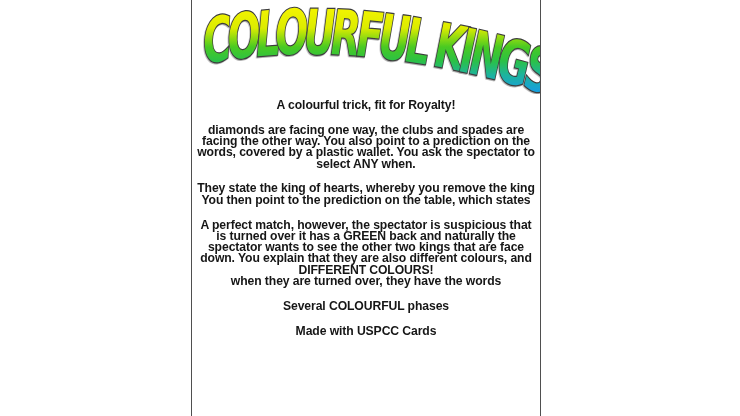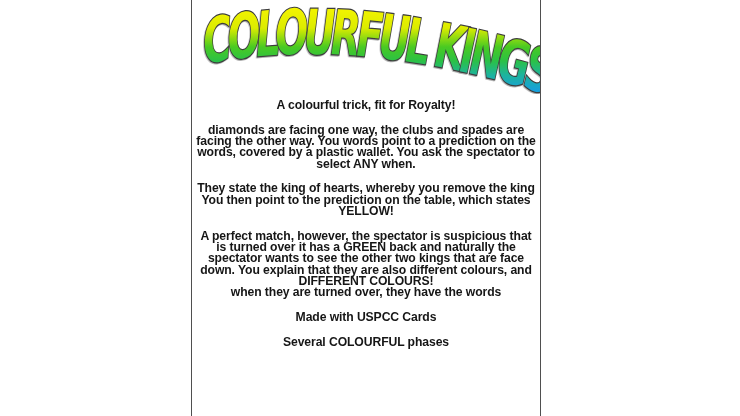--- a/index.html
+++ b/index.html
@@ -53,39 +53,38 @@
       </svg>
     </div>
 
     <div class="body-text">
 
     <div class="para">
           <div class="line">A colourful trick, fit for Royalty!</div>
         </div>
         <div class="para">
           <div class="line">diamonds are facing one way, the clubs and spades are</div>
-          <div class="line">facing the other way. You words point to a prediction on the</div>
+          <div class="line">facing the other way. You also point to a prediction on the</div>
           <div class="line">words, covered by a plastic wallet. You ask the spectator to</div>
           <div class="line">select ANY when.</div>
         </div>
         <div class="para">
           <div class="line">They state the king of hearts, whereby you remove the king</div>
           <div class="line">You then point to the prediction on the table, which states</div>
-          <div class="line">YELLOW!</div>
         </div>
         <div class="para">
           <div class="line">A perfect match, however, the spectator is suspicious that</div>
           <div class="line">is turned over it has a GREEN back and naturally the</div>
           <div class="line">spectator wants to see the other two kings that are face</div>
           <div class="line">down. You explain that they are also different colours, and</div>
           <div class="line">DIFFERENT COLOURS!</div>
           <div class="line">when they are turned over, they have the words</div>
         </div>
         <div class="para">
-          <div class="line">Made with USPCC Cards</div>
+          <div class="line">Several COLOURFUL phases</div>
         </div>
         <div class="para">
-          <div class="line">Several COLOURFUL phases</div>
+          <div class="line">Made with USPCC Cards</div>
         </div>
       </div>
 
   </div>
 </div>
 
 </body></html>

